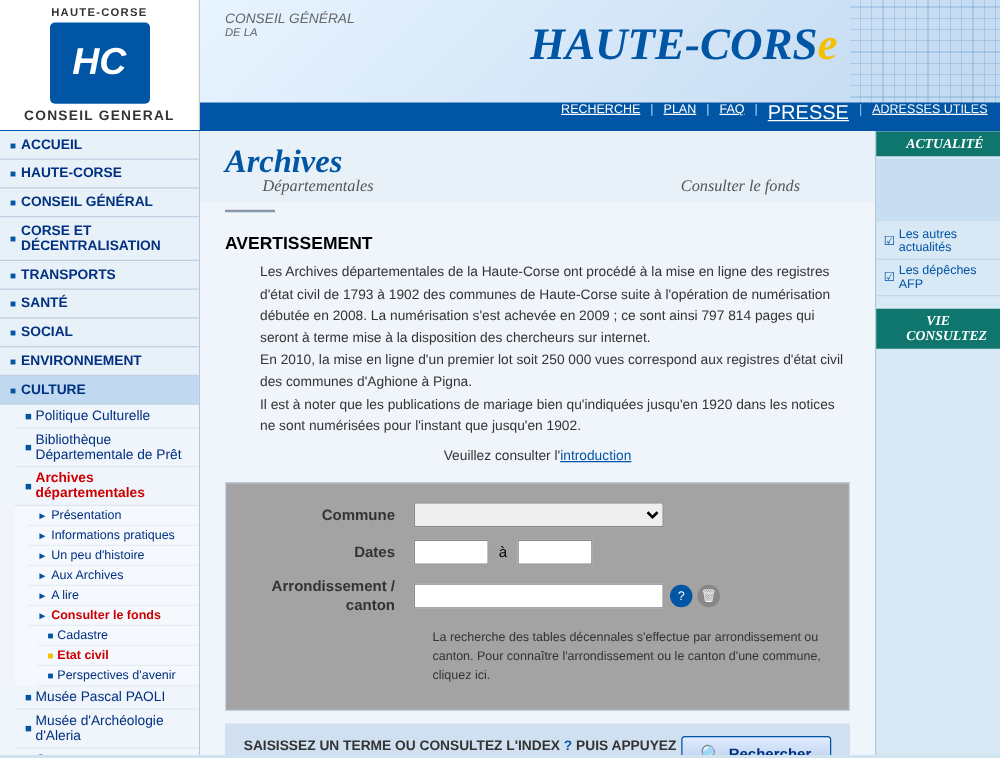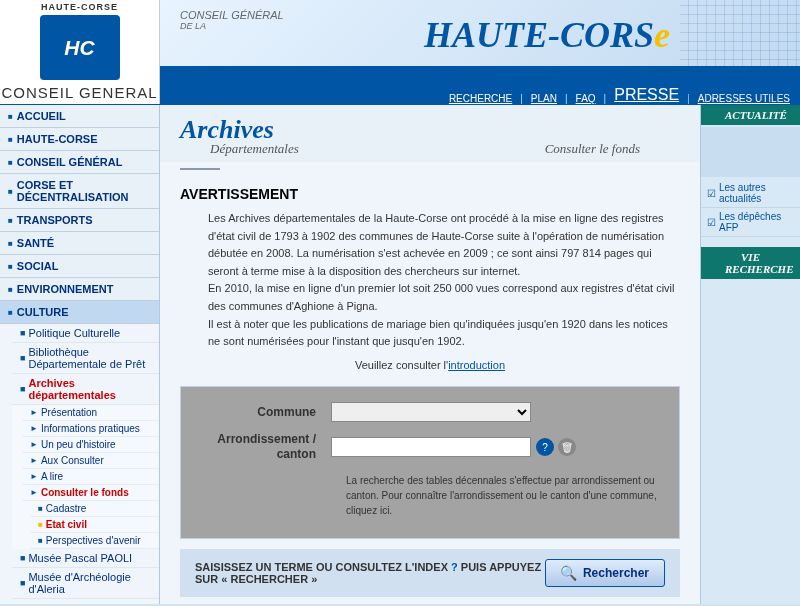--- a/index.html
+++ b/index.html
@@ -2,23 +2,23 @@
 <html><head>
   <meta charset="utf-8">
   <style>
     * { margin: 0; padding: 0; box-sizing: border-box; }
     body { font-family: Arial, sans-serif; font-size: 12px; background: #d0e4f0; width: 800px; height: 606px; overflow: hidden; }
 
     
     #header { background: #fff; height: 105px; position: relative; border-bottom: 2px solid #0055a5; display: flex; align-items: center; }
     #logo-area { width: 160px; min-width: 160px; height: 105px; background: #fff; display: flex; flex-direction: column; align-items: center; justify-content: center; border-right: 1px solid #ccc; }
     #logo-box { width: 80px; height: 65px; background: #0055a5; display: flex; align-items: center; justify-content: center; color: #fff; font-size: 28px; font-weight: bold; font-style: italic; border-radius: 4px; }
-    #conseil-label { font-size: 15px; color: #333; margin-top: 4px; text-transform: uppercase; font-weight: normal; letter-spacing: 1px; }
+    #conseil-label { font-size: 11px; color: #333; margin-top: 4px; text-transform: uppercase; font-weight: bold; letter-spacing: 1px; }
     #header-right { flex: 1; height: 105px; background: linear-gradient(135deg, #e8f4ff 0%, #c0d8f0 100%); position: relative; overflow: hidden; display: flex; flex-direction: column; justify-content: flex-end; }
-    #top-nav-bar { background: #0055a5; height: 38px; display: flex; align-items: flex-end; justify-content: flex-end; padding-right: 10px; gap: 8px; }
+    #top-nav-bar { background: #0055a5; height: 22px; display: flex; align-items: flex-start; justify-content: flex-end; padding-right: 10px; gap: 8px; }
     #top-nav-bar span { color: #fff; font-size: 10px; text-transform: uppercase; }
     #top-nav-bar .sep { color: #adf; }
 
     
     #grid-pattern { position: absolute; top: 0; right: 0; width: 120px; height: 105px; background-image: repeating-linear-gradient(0deg, transparent, transparent 8px, rgba(0,85,165,0.15) 8px, rgba(0,85,165,0.15) 9px), repeating-linear-gradient(90deg, transparent, transparent 8px, rgba(0,85,165,0.15) 8px, rgba(0,85,165,0.15) 9px); }
 
     
     #accent-e { color: #f5c000; }
 
     
@@ -74,21 +74,21 @@
     .right-item { font-size: 10px; color: #0055a5; padding: 3px 6px; cursor: pointer; border-bottom: 1px solid #c0d8e8; display: flex; align-items: center; gap: 3px; }
     .right-item .check { color: #0055a5; }
   </style>
 </head>
 <body>
 
 <div id="header">
   <div id="logo-area">
     <div style="font-size:9px;color:#333;text-transform:uppercase;font-weight:bold;letter-spacing:1px;margin-bottom:3px;">HAUTE-CORSE</div>
     <div id="logo-box">
-      <span style="color:#fff;font-size:21px;font-weight:bold;font-style:italic;">HC</span>
+      <span style="color:#fff;font-size:30px;font-weight:bold;font-style:italic;">HC</span>
     </div>
     <div id="conseil-label">CONSEIL GENERAL</div>
   </div>
   <div id="header-right">
     <div id="grid-pattern"></div>
     <div style="position:absolute;top:10px;left:20px;font-style:italic;color:#666;font-size:11px;">
       <div>CONSEIL GÉNÉRAL</div>
       <div style="font-size:9px;">DE LA</div>
     </div>
     <div id="top-nav-bar">
@@ -173,21 +173,21 @@
           <div class="sub-sub-item">
               <span class="arr2">►</span>
               <span>Informations pratiques</span>
             </div>
           <div class="sub-sub-item">
               <span class="arr2">►</span>
               <span>Un peu d'histoire</span>
             </div>
           <div class="sub-sub-item">
               <span class="arr2">►</span>
-              <span>Aux Consulter</span>
+              <span>Aux Archives</span>
             </div>
           <div class="sub-sub-item">
               <span class="arr2">►</span>
               <span>A lire</span>
             </div>
           <div class="sub-sub-item active">
               <span class="arr2">►</span>
               <span>Consulter le fonds</span>
             </div>
 
@@ -245,20 +245,28 @@
         <span>Veuillez consulter l'</span><a href="#">introduction</a>
       </div>
 
       <div id="search-form">
 
         <div class="form-row">
           <div class="form-label">Commune</div>
           <select class="form-select"></select>
         </div>
 
+        <div class="form-row">
+          <div class="form-label">Dates</div>
+          <div class="form-dates">
+            <input type="text" class="form-date-input" style="">
+            <span>à</span>
+            <input type="text" class="form-date-input" style="">
+          </div>
+        </div>
 
         <div class="form-row">
           <div class="form-label" style="text-align:right;line-height:1.3;">Arrondissement / canton</div>
           <input type="text" class="form-arrond" style="">
           <div class="form-icons">
             <div class="form-icon blue">?</div>
             <div class="form-icon" style="background:#888;">🗑</div>
           </div>
         </div>
         <div class="form-note">
@@ -283,17 +291,17 @@
     <div style="background:#c8ddf0;height:50px;margin-bottom:2px;"></div>
     <div class="right-item">
       <span class="check">☑</span>
       <span>Les autres actualités</span>
     </div>
     <div class="right-item">
       <span class="check">☑</span>
       <span>Les dépêches AFP</span>
     </div>
     <div style="margin-top:10px;">
-      <div class="right-section">VIE RECHERCHE</div>
+      <div class="right-section">VIE CONSULTEZ</div>
     </div>
   </div>
 
 </div>
 
 </body></html>

